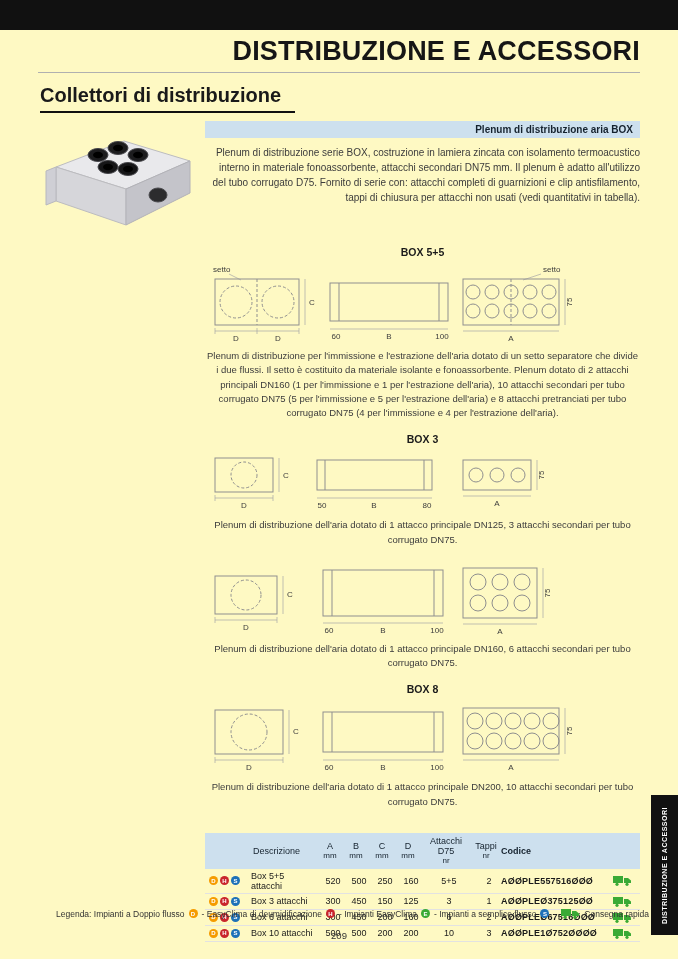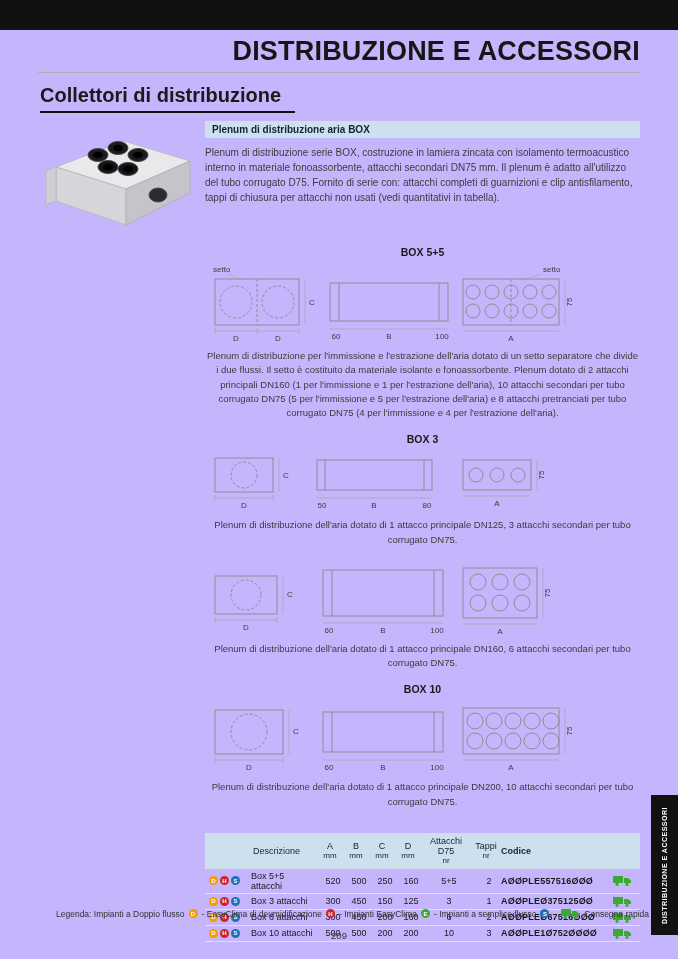--- a/index.html
+++ b/index.html
@@ -1,28 +1,28 @@
 <!DOCTYPE html>
 <html><head>
 <meta charset="utf-8">
 <style>
   * { margin:0; padding:0; box-sizing:border-box; }
   body { font-family:"Liberation Sans", sans-serif; background:#ffffff; }
-  .page { position:relative; width:678px; height:959px; background:#c4b5fd; overflow:hidden; color:#1a1a1a; }
+  .page { position:relative; width:678px; height:959px; background:#fef9c3; overflow:hidden; color:#1a1a1a; }
 
   .topbar { height:30px; background:#111; }
 
   .main-title { text-align:right; margin:6px 38px 0 0; font-size:27px; font-weight:800; color:#161616; letter-spacing:0.2px; }
   .title-rule { border:none; border-top:1px solid #b0b0b0; margin:5px 38px 0 38px; }
 
   .section-title { display:inline-block; margin:11px 0 0 40px; font-size:20px; font-weight:bold; border-bottom:2px solid #111; padding:0 14px 4px 0; }
 
   .content-top { display:flex; margin:8px 0 0 40px; }
   .photo-wrap { width:165px; flex:0 0 165px; }
-  .intro-col { width:435px; }
+  .intro-col { width:435px;text-align:right; }
   .band { background:#cde0ee; font-size:10px; font-weight:bold; padding:3px 7px; color:#15222e; }
   .body-text { font-size:10px; line-height:1.5; color:#3c3c3c; margin-top:7px; }
 
   .boxes { margin-left:205px; width:435px; }
   .box-section { margin-top:13px;text-align:center; }
   .box-label { font-size:10.5px; font-weight:bold; margin-bottom:5px; }
   .box-desc { font-size:9.5px; line-height:1.5; color:#3c3c3c; margin-top:6px; }
 
   .drw { display:block; }
   .drw .ln { stroke:#8f8f8f; stroke-width:1; fill:none; }
@@ -217,21 +217,21 @@
           <line class="dim" x1="0" y1="64" x2="74" y2="64"></line>
           <text x="37" y="74" text-anchor="middle">A</text>
           <line class="dim" x1="80" y1="8" x2="80" y2="58"></line>
           <text transform="rotate(-90 87 33)" x="87" y="33" text-anchor="middle">75</text>
         </g>
       </svg>
       <p class="box-desc">Plenum di distribuzione dell'aria dotato di 1 attacco principale DN160, 6 attacchi secondari per tubo corrugato DN75.</p>
     </div>
 
     <div class="box-section">
-      <div class="box-label">BOX 10</div>
+      <div class="box-label">BOX 8</div>
       <svg class="drw" width="435" height="74" viewBox="0 0 435 74">
         <g>
           <rect class="ln" x="10" y="10" width="68" height="44"></rect>
           <circle class="ln dashed" cx="44" cy="32" r="18"></circle>
           <line class="dim" x1="10" y1="60" x2="78" y2="60"></line>
           <line class="dim" x1="10" y1="57" x2="10" y2="63"></line>
           <line class="dim" x1="78" y1="57" x2="78" y2="63"></line>
           <text x="44" y="70" text-anchor="middle">D</text>
           <line class="dim" x1="84" y1="10" x2="84" y2="54"></line>
           <text x="88" y="34">C</text>

